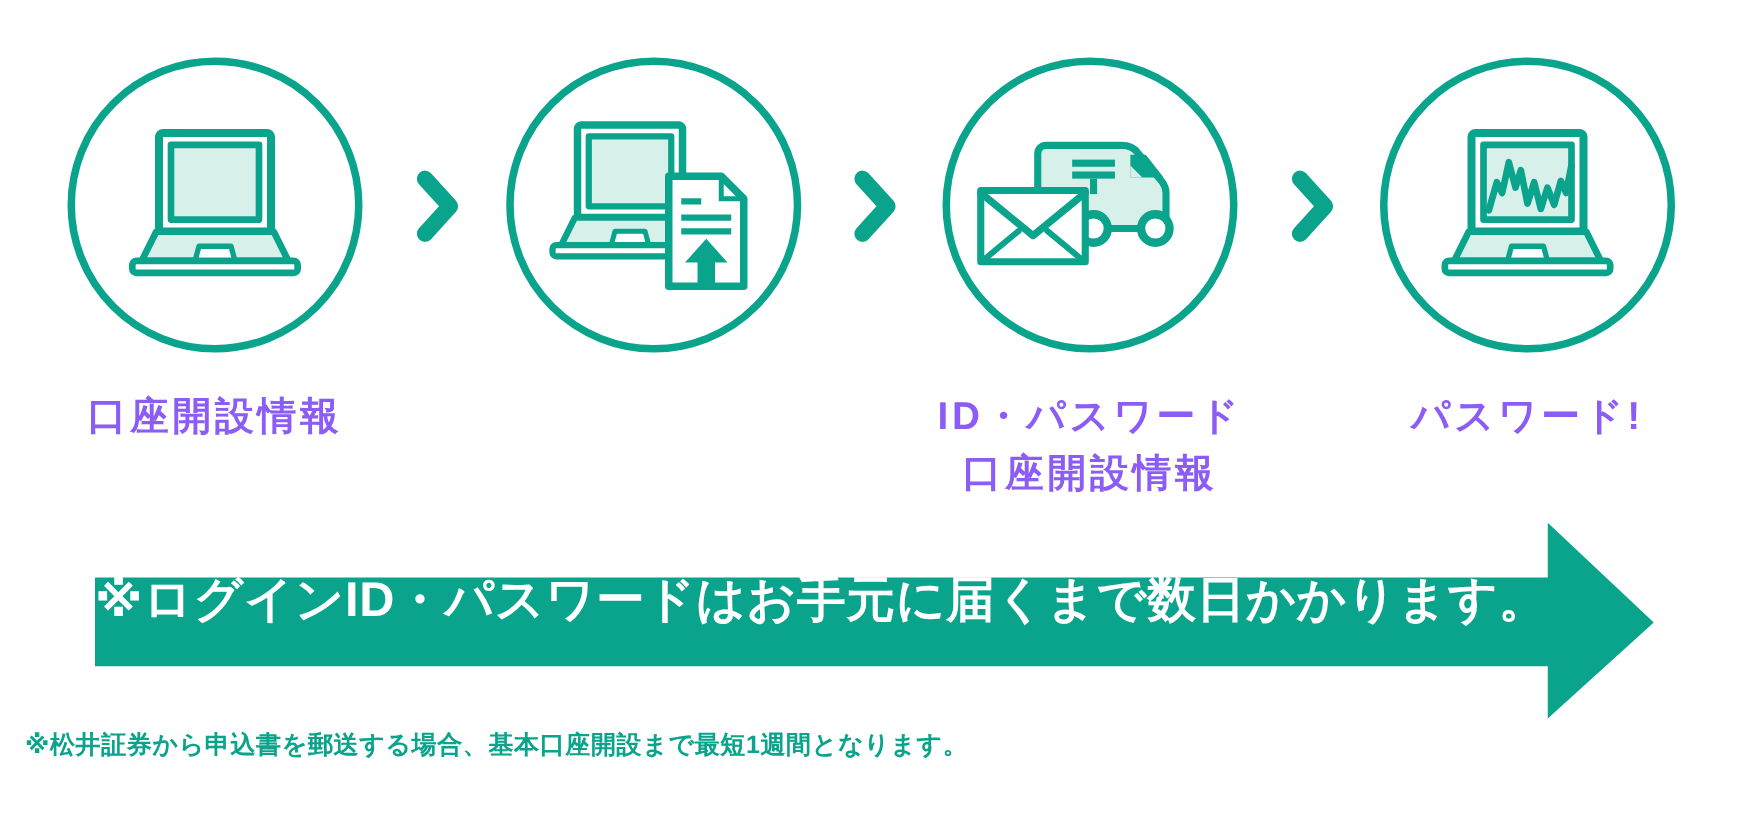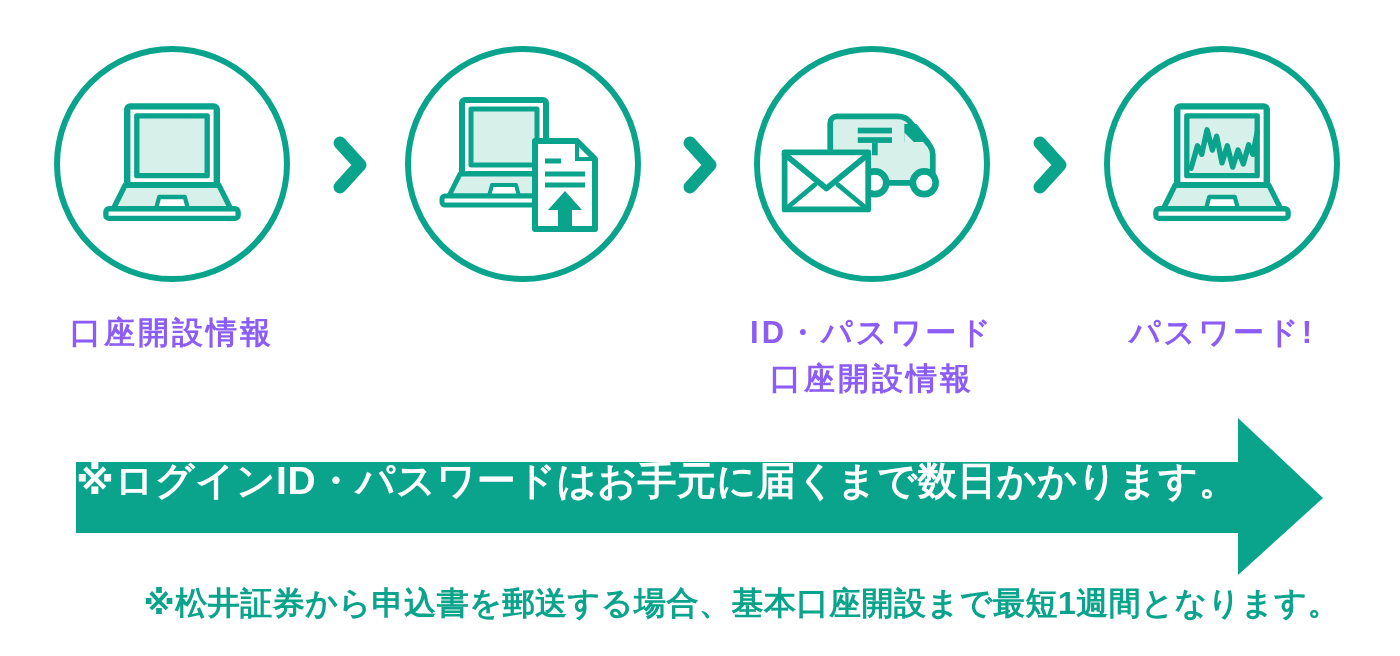--- a/index.html
+++ b/index.html
@@ -26,22 +26,22 @@
   .banner { position:absolute; left:76px; top:418px; width:1247px; height:157px; }
   .banner .bar { position:absolute; left:0; top:44px; width:1163px; height:71px; background:#0aa38c; }
   .banner .head { position:absolute; left:1162px; top:0; }
   .banner .bar-text {
     position:absolute; left:0; top:27px; width:1163px; height:88px; line-height:71px;
     text-align:left; color:#ffffff; font-size:39px; font-weight:bold; letter-spacing:0.5px;
     white-space:nowrap;
   }
   
   .footnote {
-    position:absolute; left:20px; top:582px; width:1320px; text-align:right;
-    color:#0aa38c; font-size:32px; font-weight:bold; letter-spacing:0.5px; white-space:nowrap;
+    position:absolute; left:20px; top:582px; width:1320px; text-align:left;
+    color:#0aa38c; font-size:20px; font-weight:bold; letter-spacing:0.5px; white-space:nowrap;
   }
 </style>
 </head>
 <body>
 
 <div class="canvas">
 
   <div class="step step-1">
     <div class="circle">
       <svg width="160" viewBox="0 0 150 118">

